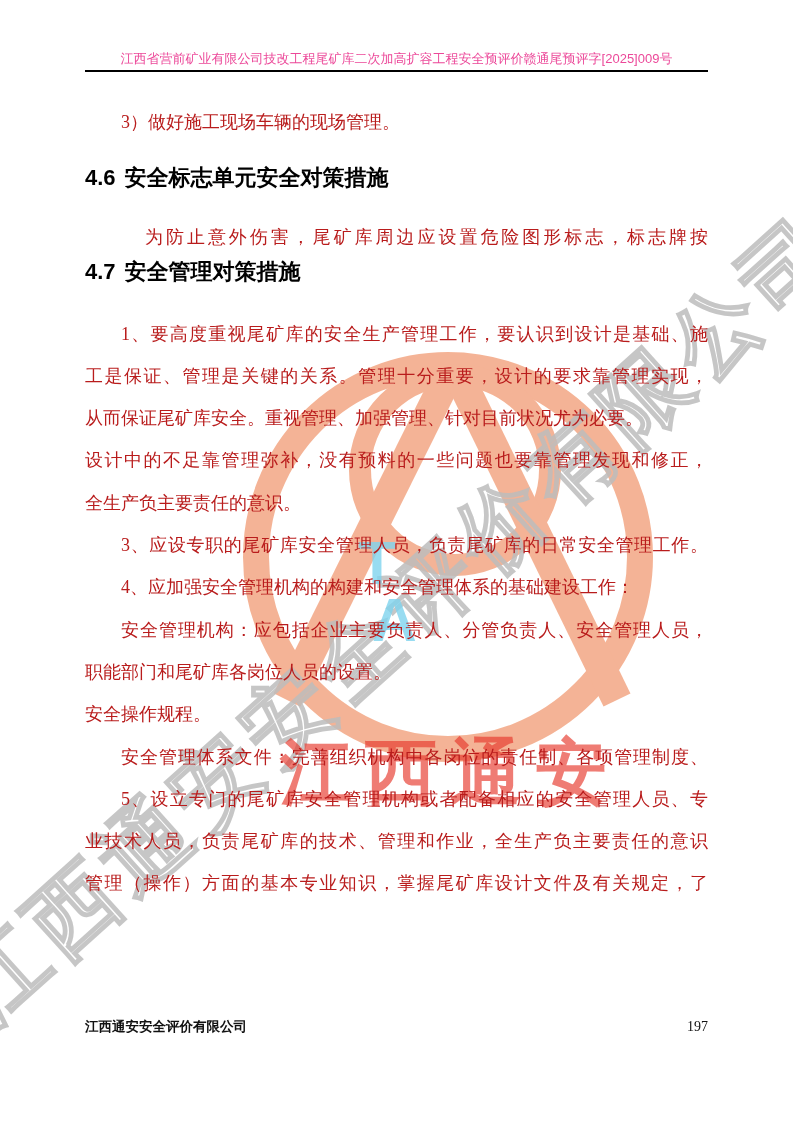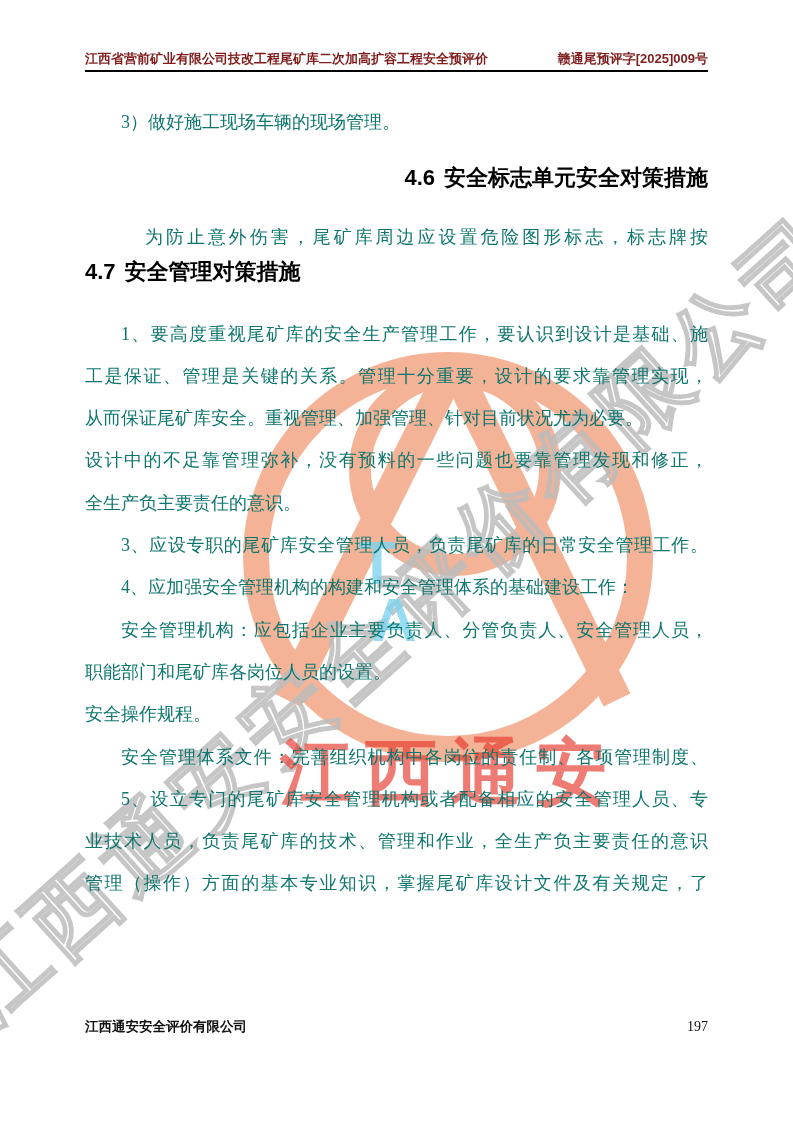--- a/index.html
+++ b/index.html
@@ -26,36 +26,36 @@
   .wm-red{
     position:absolute;left:280px;top:736px;z-index:3;
     font-family:Liberation Sans, sans-serif;font-weight:bold;
     font-size:72px;letter-spacing:13px;line-height:1;
     color:rgba(230,56,44,0.66);white-space:nowrap;
   }
   
   .content{position:absolute;inset:0;z-index:5;}
   .hdr{
     position:absolute;top:50px;left:85px;width:623px;
-    display:flex;justify-content:space-between;align-items:flex-end;
-    font-family:"Liberation Sans", sans-serif;font-weight:bold;font-size:13px;
-    color:#7f1d1d;white-space:nowrap;
+    display:flex;justify-content:center;align-items:flex-end;
+    font-family:"Liberation Sans", sans-serif;font-weight:normal;font-size:13px;
+    color:#ec4899;white-space:nowrap;
   }
   .hdr-rule{position:absolute;top:70px;left:85px;width:623px;border-top:2px solid #000;}
   .bodycol{position:absolute;top:0;left:85px;width:623px;}
-  .bline{line-height:42.3px;font-size:18px;color:#0f766e;}
+  .bline{line-height:42.3px;font-size:18px;color:#b91c1c;}
   .full{text-align:justify;text-align-last:justify;}
   .ind{text-indent:36px;}
   .intro{margin-top:101px;}
   .shead{
     font-family:"Liberation Sans", sans-serif;font-weight:bold;
     font-size:22px;line-height:26px;color:#000;
   }
   .shead .num{margin-right:9px;}
-  .h46{margin-top:22px;text-align:right;}
+  .h46{margin-top:22px;}
   .p46{margin-top:25px;margin-left:24px;}
   .h47{}
   .main{margin-top:28px;}
   .ftr{
     position:absolute;top:1018px;left:85px;width:623px;
     display:flex;justify-content:space-between;align-items:center;
     font-family:"Liberation Sans", sans-serif;font-weight:bold;font-size:13.5px;color:#111;
   }
   .ftr .pageno{font-weight:normal;font-family:"Liberation Serif", serif;font-size:14px;text-align:right;}
 </style>

